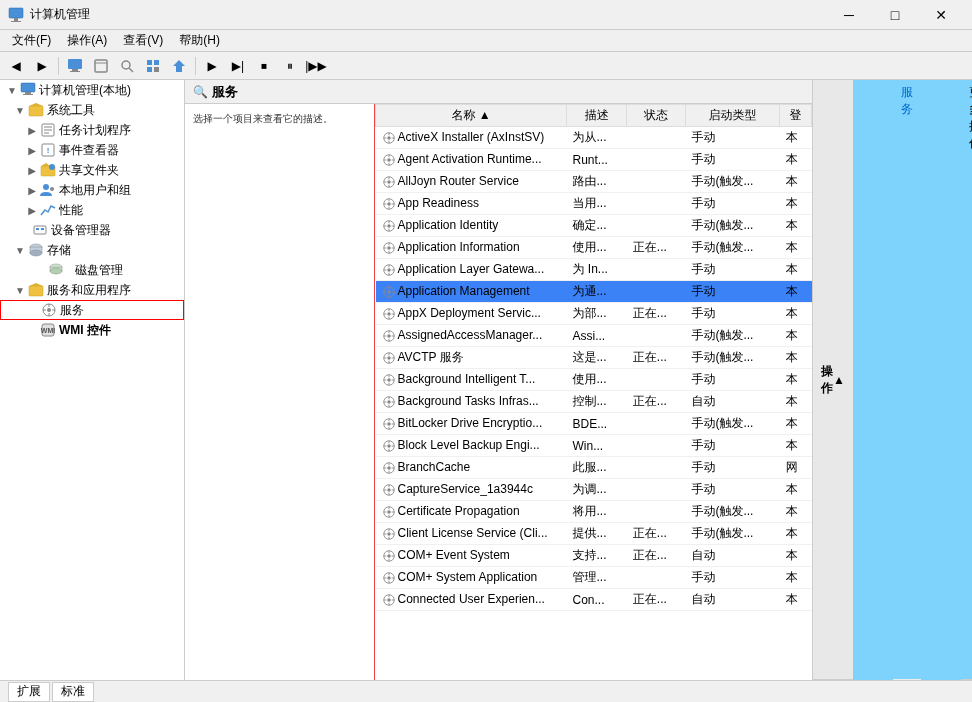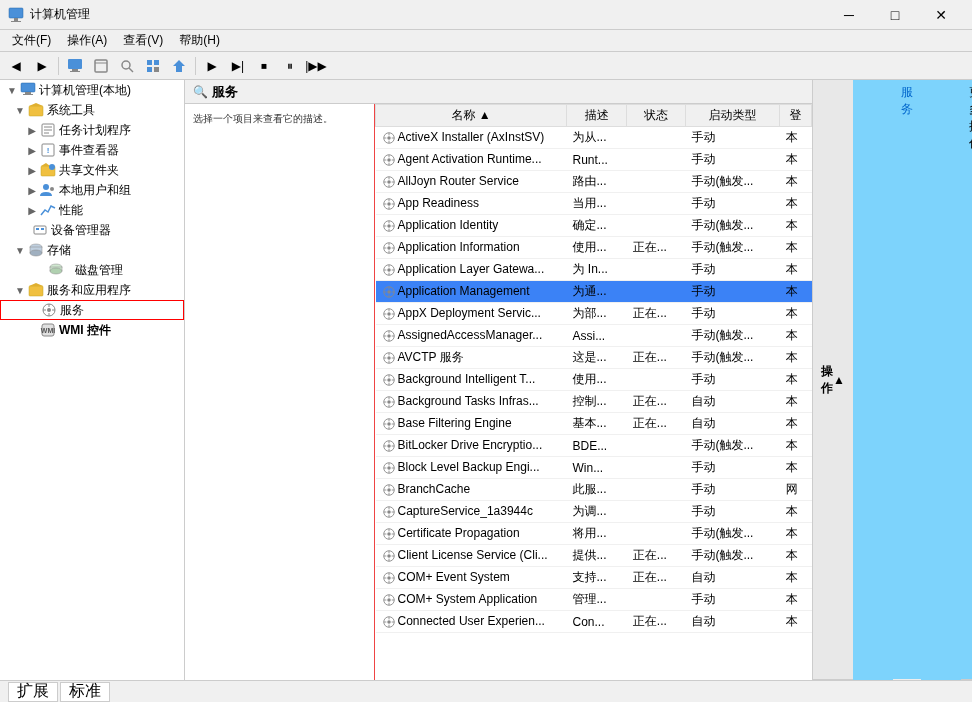--- a/index.html
+++ b/index.html
@@ -261,21 +261,21 @@
     .status-bar {
       height: 22px;
       background: #f0f0f0;
       border-top: 1px solid #ccc;
       display: flex;
       align-items: center;
       padding: 0 8px;
     }
     .status-tab {
       padding: 0 8px;
-      font-size: 16px;
+      font-size: 12px;
       cursor: pointer;
       border: 1px solid #ccc;
       height: 20px;
       display: flex;
       align-items: center;
       background: #fff;
       margin-right: 2px;
     }
 
     
@@ -697,34 +697,20 @@
                   <td>本</td>
                 </tr>
                 <tr>
                   <td><svg style="display:inline-block;width:14px;height:14px;vertical-align:middle;margin-right:2px;" viewBox="0 0 16 16">
                       <circle cx="8" cy="8" r="6" fill="none" stroke="#888" stroke-width="1"></circle>
                       <circle cx="8" cy="8" r="2" fill="#888"></circle>
                       <line x1="8" y1="2" x2="8" y2="5" stroke="#888" stroke-width="1"></line>
                       <line x1="8" y1="11" x2="8" y2="14" stroke="#888" stroke-width="1"></line>
                       <line x1="2" y1="8" x2="5" y2="8" stroke="#888" stroke-width="1"></line>
                       <line x1="11" y1="8" x2="14" y2="8" stroke="#888" stroke-width="1"></line>
-                    </svg>Base Filtering Engine</td>
-                  <td>基本...</td>
-                  <td>正在...</td>
-                  <td>自动</td>
-                  <td>本</td>
-                </tr>
-                <tr>
-                  <td><svg style="display:inline-block;width:14px;height:14px;vertical-align:middle;margin-right:2px;" viewBox="0 0 16 16">
-                      <circle cx="8" cy="8" r="6" fill="none" stroke="#888" stroke-width="1"></circle>
-                      <circle cx="8" cy="8" r="2" fill="#888"></circle>
-                      <line x1="8" y1="2" x2="8" y2="5" stroke="#888" stroke-width="1"></line>
-                      <line x1="8" y1="11" x2="8" y2="14" stroke="#888" stroke-width="1"></line>
-                      <line x1="2" y1="8" x2="5" y2="8" stroke="#888" stroke-width="1"></line>
-                      <line x1="11" y1="8" x2="14" y2="8" stroke="#888" stroke-width="1"></line>
                     </svg>BitLocker Drive Encryptio...</td>
                   <td>BDE...</td>
                   <td></td>
                   <td>手动(触发...</td>
                   <td>本</td>
                 </tr>
                 <tr>
                   <td><svg style="display:inline-block;width:14px;height:14px;vertical-align:middle;margin-right:2px;" viewBox="0 0 16 16">
                       <circle cx="8" cy="8" r="6" fill="none" stroke="#888" stroke-width="1"></circle>
                       <circle cx="8" cy="8" r="2" fill="#888"></circle>

